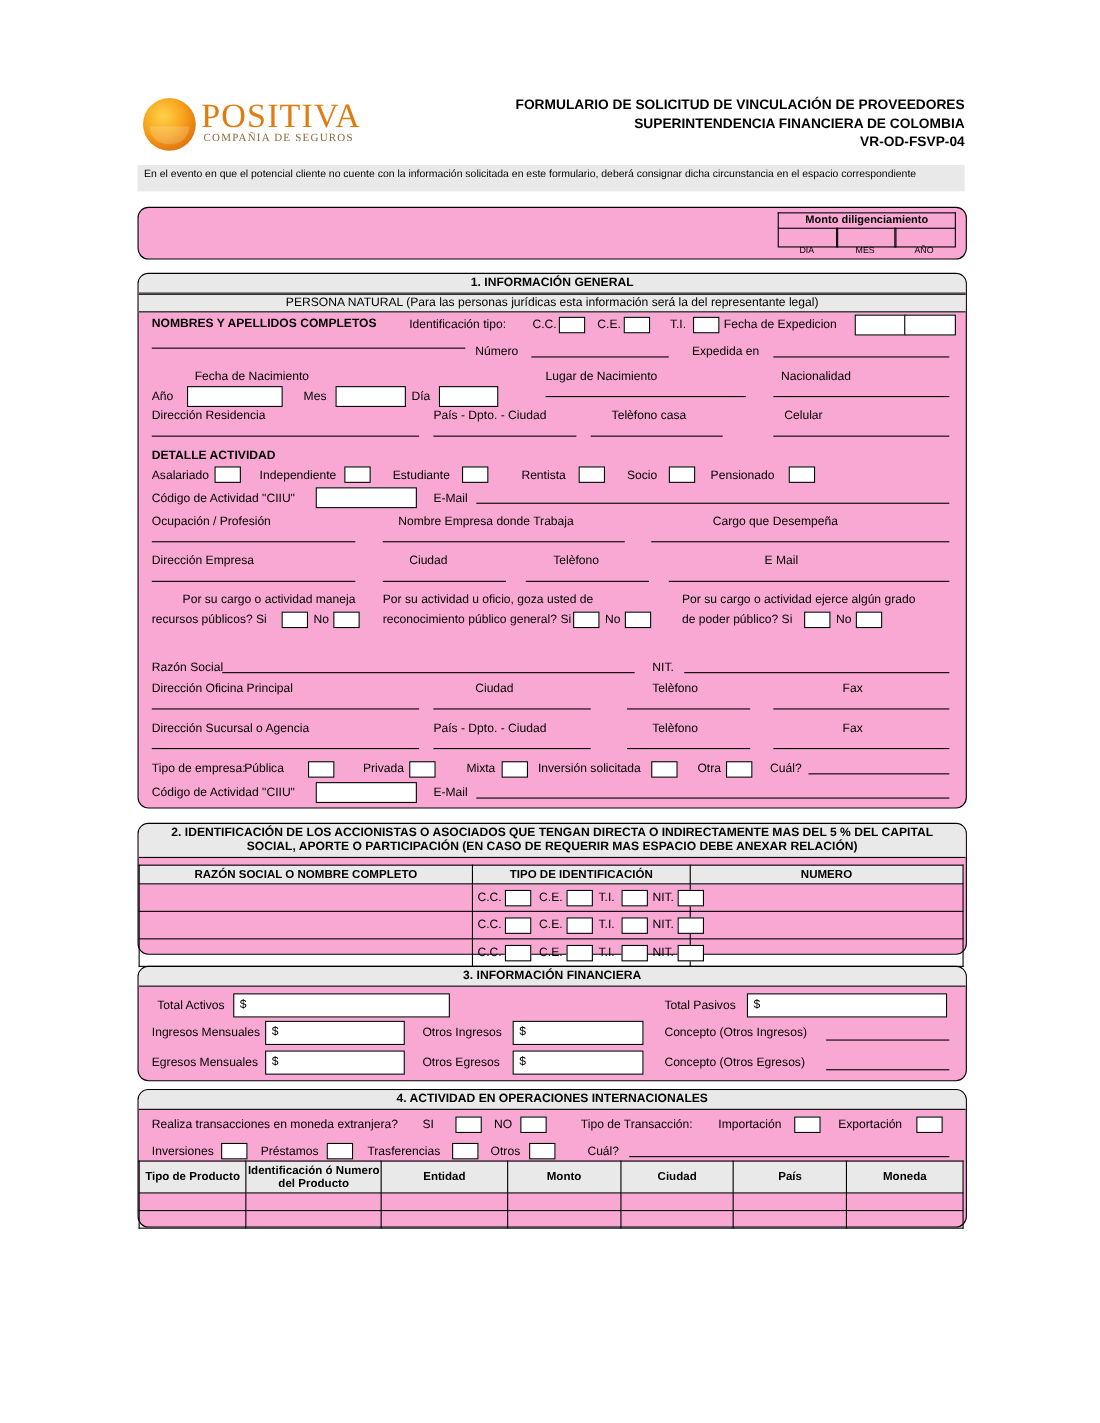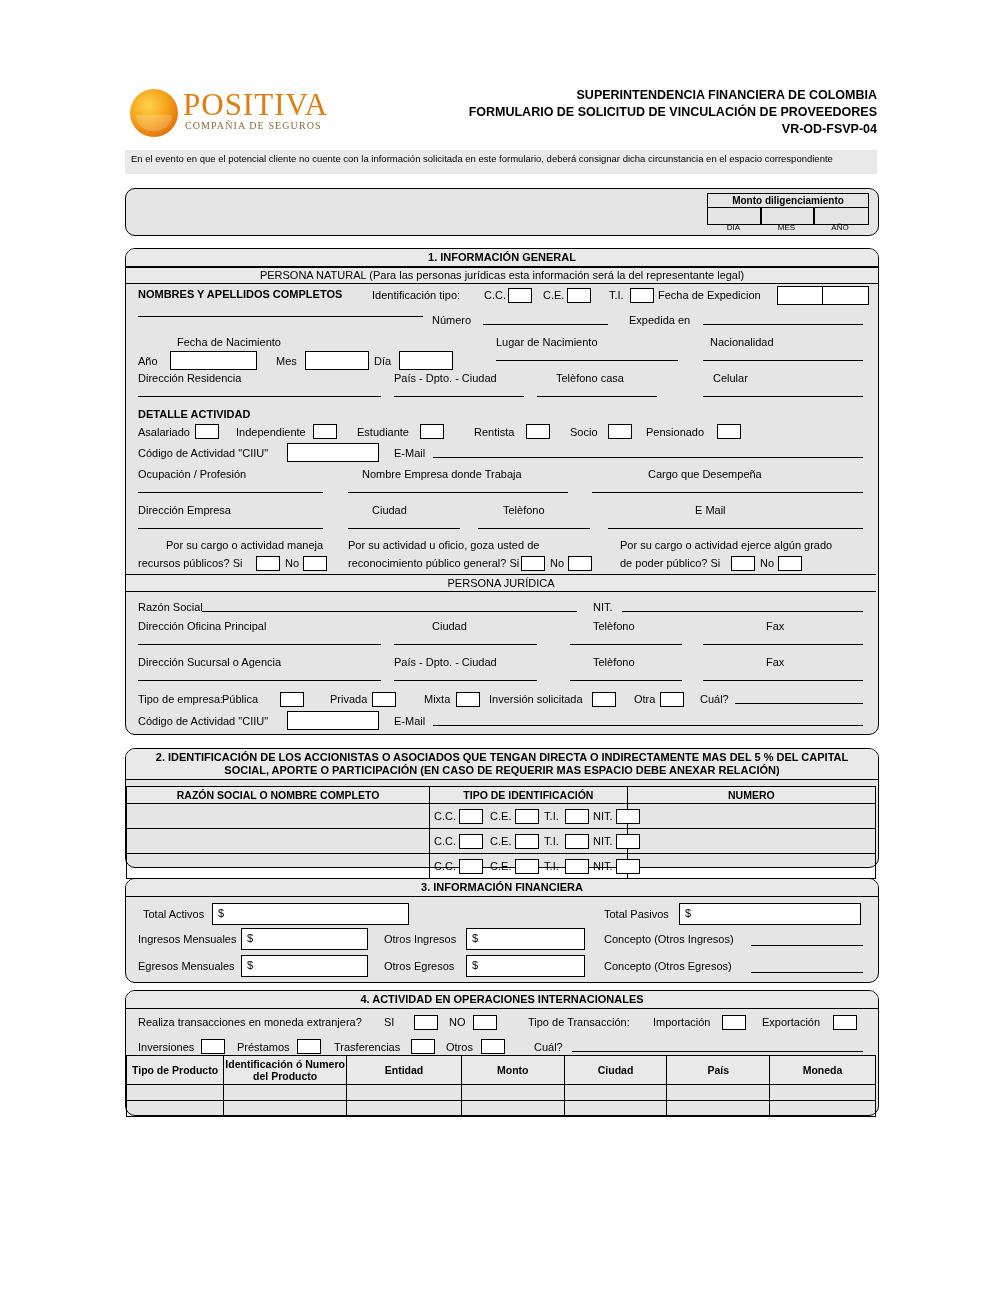--- a/index.html
+++ b/index.html
@@ -8,21 +8,21 @@
   .hdr{position:absolute;left:125px;top:85px;width:752px;height:58px;}
   .logo{position:absolute;left:0;top:0;width:225px;height:52px;}
   .logo-sun{position:absolute;left:5px;top:4px;width:48px;height:48px;border-radius:50%;
     background:radial-gradient(circle at 38% 34%, #ffd24a 0%, #f6a11b 45%, #e2760e 75%, #d2640a 100%);}
   .logo-sun:after{content:"";position:absolute;left:6px;top:26px;width:36px;height:16px;border-radius:0 0 20px 20px;background:rgba(255,255,255,0.18);}
   .logo-name{position:absolute;left:58px;top:2px;font-family:"Liberation Serif",serif;font-size:31px;letter-spacing:1px;color:#e07c10;font-weight:normal;}
   .logo-sub{position:absolute;left:60px;top:35px;font-family:"Liberation Serif",serif;font-size:10px;letter-spacing:1.1px;color:#8b6a3a;}
   .title-block{position:absolute;right:0;top:2px;text-align:right;font-weight:bold;font-size:12.5px;line-height:17px;}
   .notice{position:absolute;left:125px;top:150px;width:752px;height:24px;background:#e9e9e9;border:0;}
   .notice p{margin:0;padding:3px 6px 0 6px;font-size:9.5px;line-height:11.5px;}
-  .box{position:absolute;border:1px solid #000;border-radius:10px;background:#e5e5e5;}
+  .box{position:absolute;border:1px solid #000;border-radius:10px;background:#f9a8d4;}
   .band{background:#e9e9e9;border-bottom:1px solid #000;font-weight:bold;text-align:center;font-size:11px;line-height:15px;}
   .band.sub{font-weight:normal;border-top:1px solid #000;}
   .line{position:absolute;border-bottom:1px solid #000;height:0;}
   .lbl{position:absolute;font-size:11px;white-space:nowrap;}
   .lbl.b{font-weight:bold;}
   .cbx{position:absolute;border:1px solid #000;background:#fff;width:22px;height:13px;}
   .fld{position:absolute;border:1px solid #000;background:#fff;}
   
   .fdil{position:absolute;left:707px;top:193px;width:160px;height:36px;}
   .fdil .t{position:absolute;left:0;top:0;width:160px;height:14px;border:1px solid #000;border-bottom:0;font-weight:bold;font-size:10px;text-align:center;line-height:14px;}
@@ -37,22 +37,22 @@
 
 <div class="page">
 
   <div class="hdr">
     <div class="logo">
       <div class="logo-sun"></div>
       <div class="logo-name">POSITIVA</div>
       <div class="logo-sub">COMPAÑIA DE SEGUROS</div>
     </div>
     <div class="title-block">
+      <div>FORMULARIO DE SOLICITUD DE VINCULACIÓN DE PROVEEDORES</div>
       <div>SUPERINTENDENCIA FINANCIERA DE COLOMBIA</div>
-      <div>FORMULARIO DE SOLICITUD DE VINCULACIÓN DE PROVEEDORES</div>
       <div>VR-OD-FSVP-04</div>
     </div>
   </div>
 
   <div class="notice">
     <p>En el evento en que el potencial cliente no cuente con la información solicitada en este formulario, deberá consignar dicha circunstancia en el espacio correspondiente</p>
   </div>
 
   <div class="box" style="left:125px;top:188px;width:752px;height:46px;"></div>
   <div class="fdil">
@@ -156,21 +156,20 @@
   <div class="cbx" style="left:521px;top:556px;"></div>
   <div class="lbl" style="left:550px;top:557px;">No</div>
   <div class="cbx" style="left:568px;top:556px;"></div>
 
   <div class="lbl" style="left:620px;top:539px;">Por su cargo o actividad ejerce algún grado</div>
   <div class="lbl" style="left:620px;top:557px;">de poder público? Si</div>
   <div class="cbx" style="left:731px;top:556px;"></div>
   <div class="lbl" style="left:760px;top:557px;">No</div>
   <div class="cbx" style="left:778px;top:556px;"></div>
 
-  <div style="position:absolute;left:126px;top:574px;width:750px;height:16px;background:#e9e9e9;border-top:1px solid #000;border-bottom:1px solid #000;text-align:center;font-size:11px;line-height:16px;">PERSONA JURÍDICA</div>
 
   <div class="lbl" style="left:138px;top:601px;">Razón Social</div>
   <div class="line" style="left:202px;top:611px;width:375px;"></div>
   <div class="lbl" style="left:593px;top:601px;">NIT.</div>
   <div class="line" style="left:622px;top:611px;width:241px;"></div>
 
   <div class="lbl" style="left:138px;top:620px;">Dirección Oficina Principal</div>
   <div class="line" style="left:138px;top:644px;width:243px;"></div>
   <div class="lbl" style="left:432px;top:620px;">Ciudad</div>
   <div class="line" style="left:394px;top:644px;width:143px;"></div>

